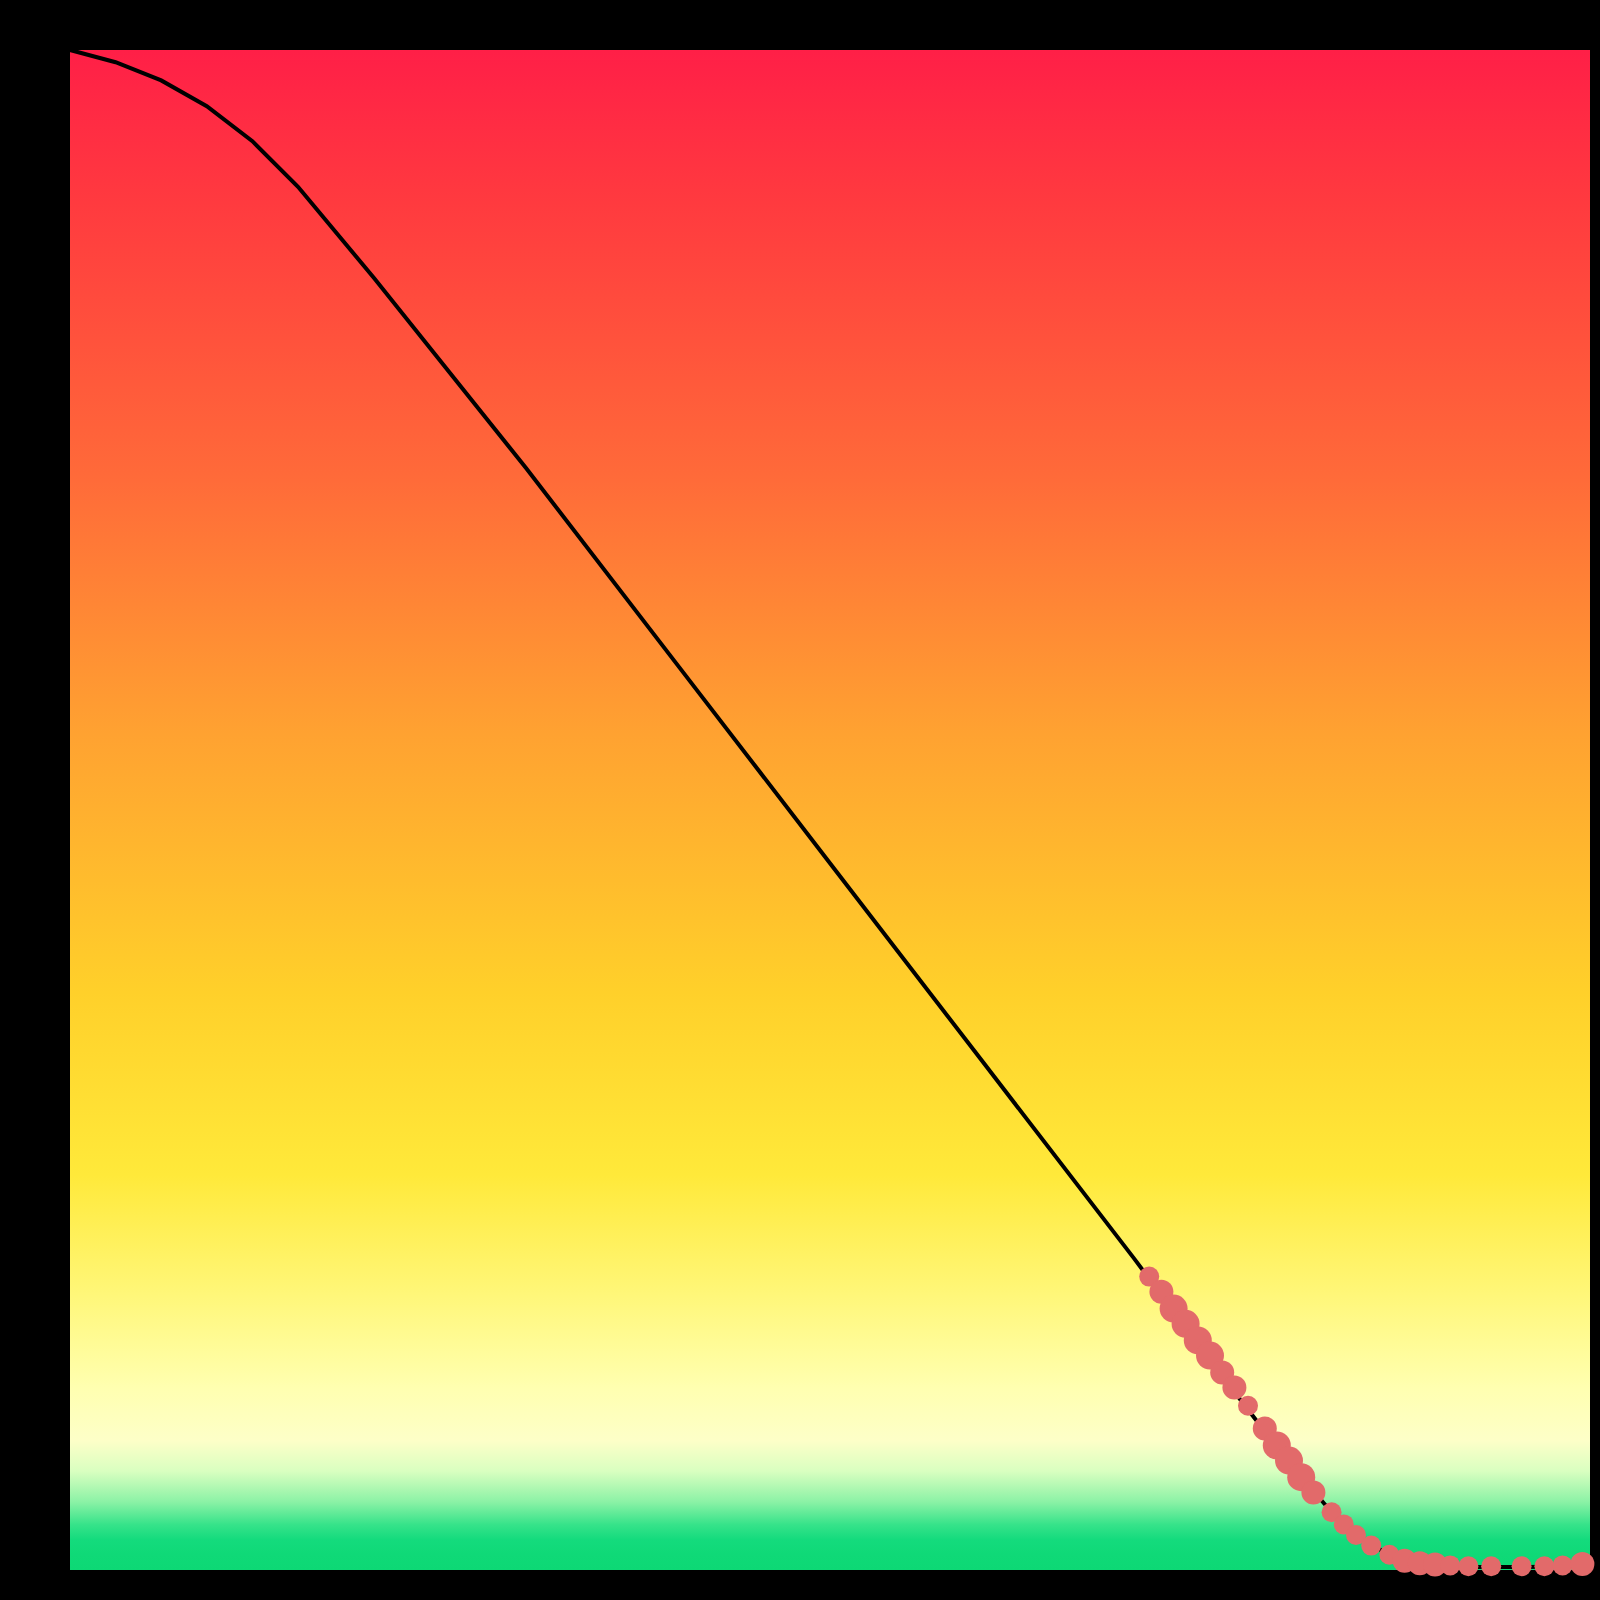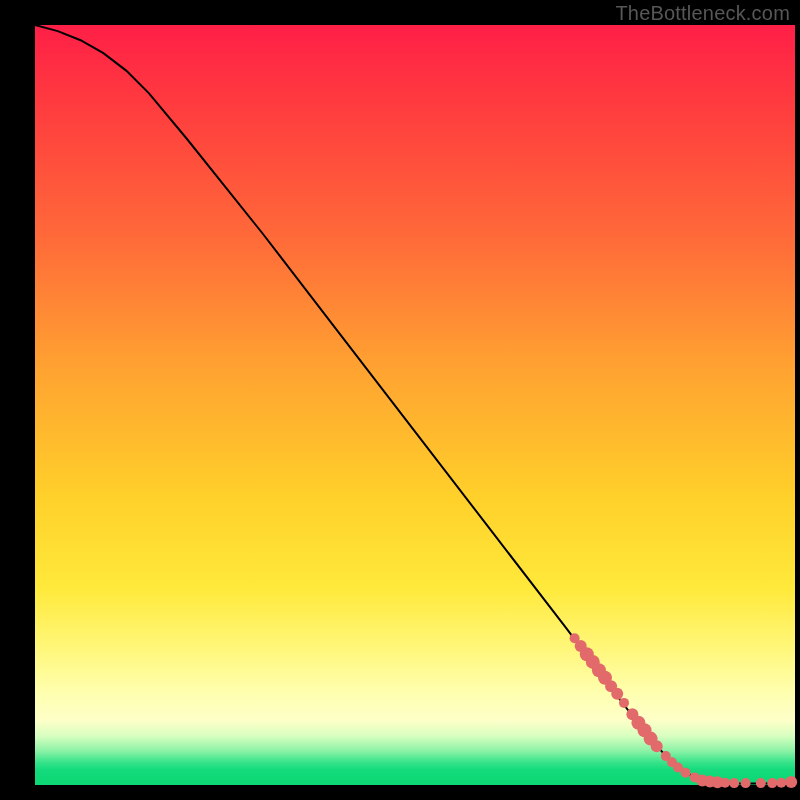--- a/index.html
+++ b/index.html
@@ -67,21 +67,20 @@
   }
   .marker {
     fill: #e26a6a;
     stroke: none;
   }
 </style>
 </head>
 <body>
 
 <div class="wrap">
-  <div class="attribution">TheBottleneck.com</div>
 
   <div class="plot">
     <svg class="overlay" viewBox="0 0 760 760">
       <path id="curve-path" class="curve" d="M0.0 0.0 L22.8 6.1 L45.6 15.2 L68.4 28.1 L91.2 45.6 L114.0 68.4 L152.0 114.0 L228.0 209.0 L304.0 307.8 L380.0 406.6 L456.0 505.4 L532.0 604.2 L577.6 665.0 L608.0 704.5 L630.8 731.1 L646.0 744.8 L661.2 753.2 L676.4 757.0 L699.2 758.5 L729.6 758.5 L760.0 757.7"></path>
       <g id="markers-group">
           <circle cx="539.6" cy="613.3" r="5" class="marker"></circle>
           <circle cx="545.7" cy="620.9" r="6" class="marker"></circle>
           <circle cx="551.8" cy="629.3" r="7" class="marker"></circle>
           <circle cx="557.8" cy="636.9" r="7" class="marker"></circle>
           <circle cx="563.9" cy="645.2" r="7" class="marker"></circle>

